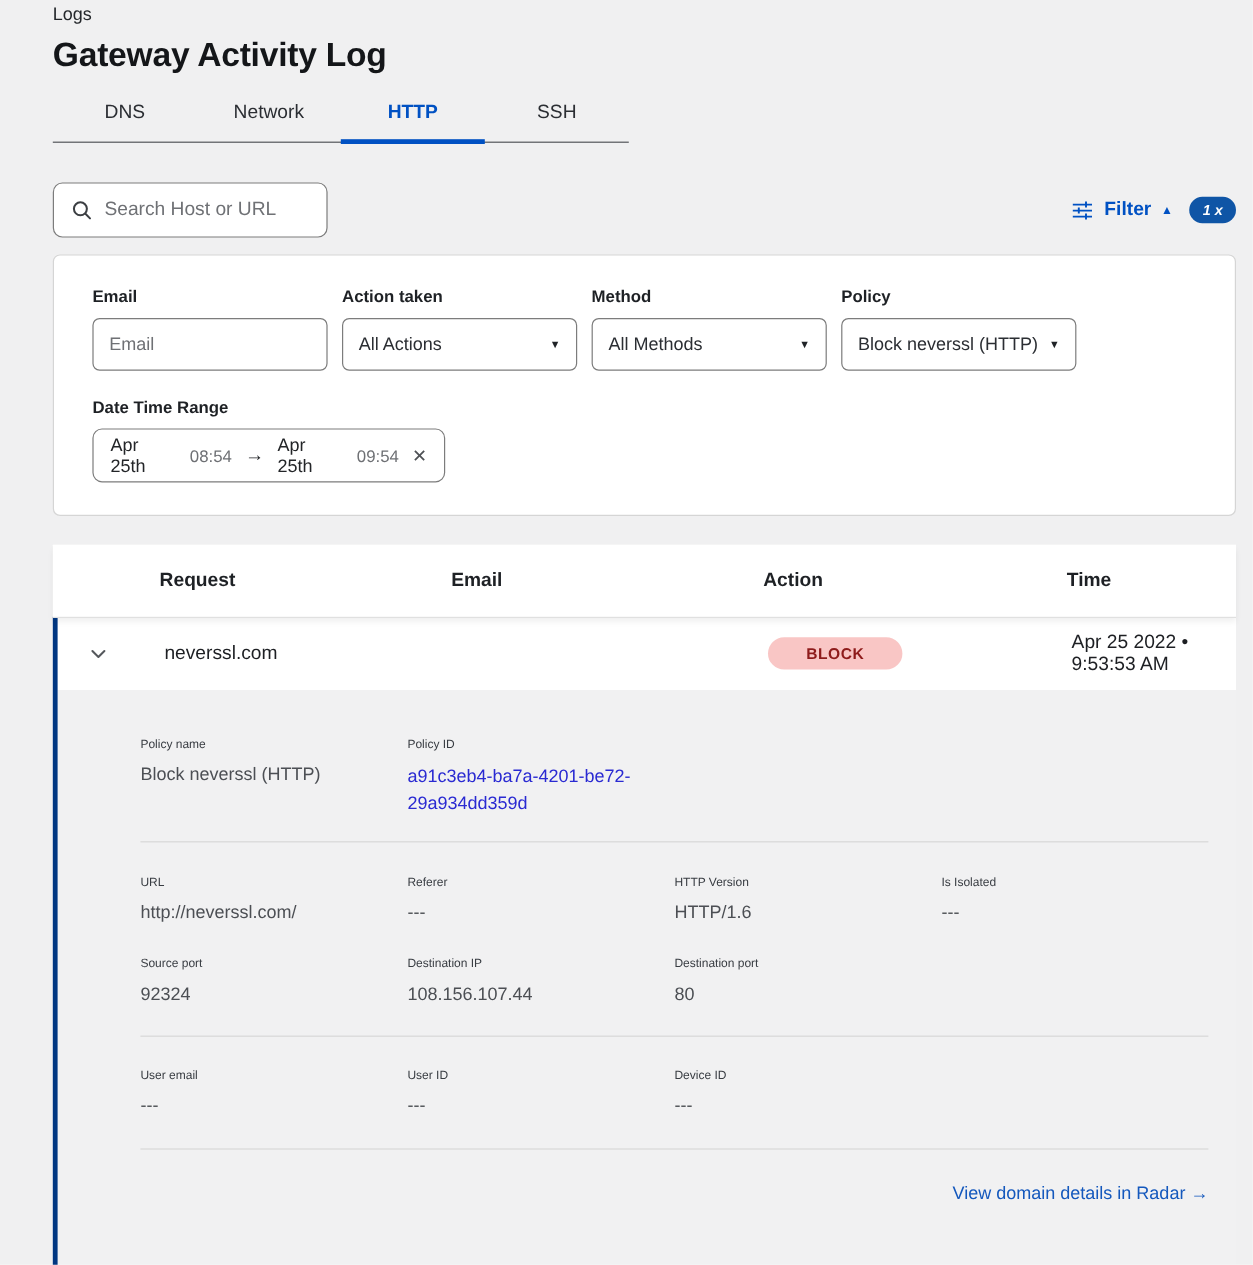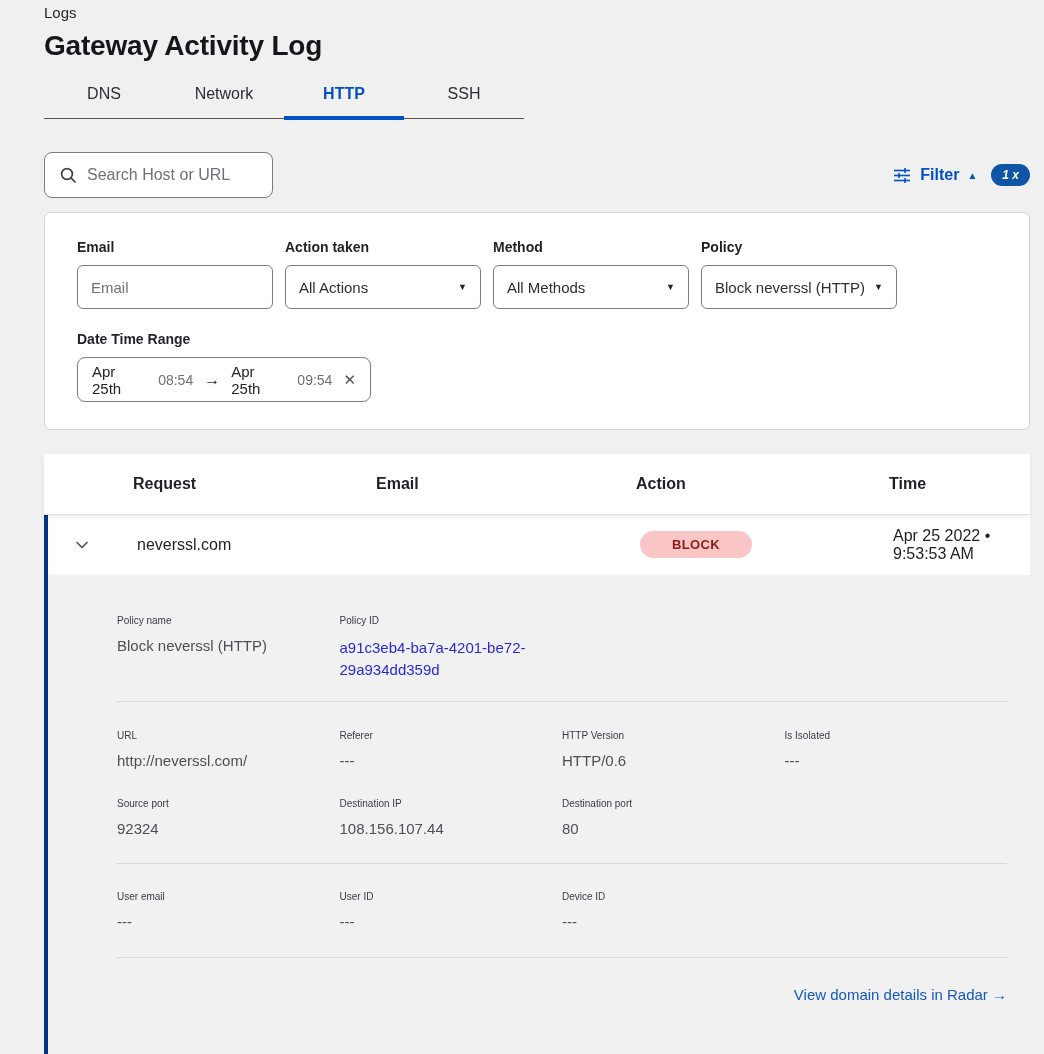--- a/index.html
+++ b/index.html
@@ -201,21 +201,21 @@
         <div>
           <div class="detail-label">URL</div>
           <div class="detail-value">http://neverssl.com/</div>
         </div>
         <div>
           <div class="detail-label">Referer</div>
           <div class="detail-value">---</div>
         </div>
         <div>
           <div class="detail-label">HTTP Version</div>
-          <div class="detail-value">HTTP/0.6</div>
+          <div class="detail-value">HTTP/1.6</div>
         </div>
         <div>
           <div class="detail-label">Is Isolated</div>
           <div class="detail-value">---</div>
         </div>
       </div>
 
       <div class="detail-grid sec3">
         <div>
           <div class="detail-label">Source port</div>

